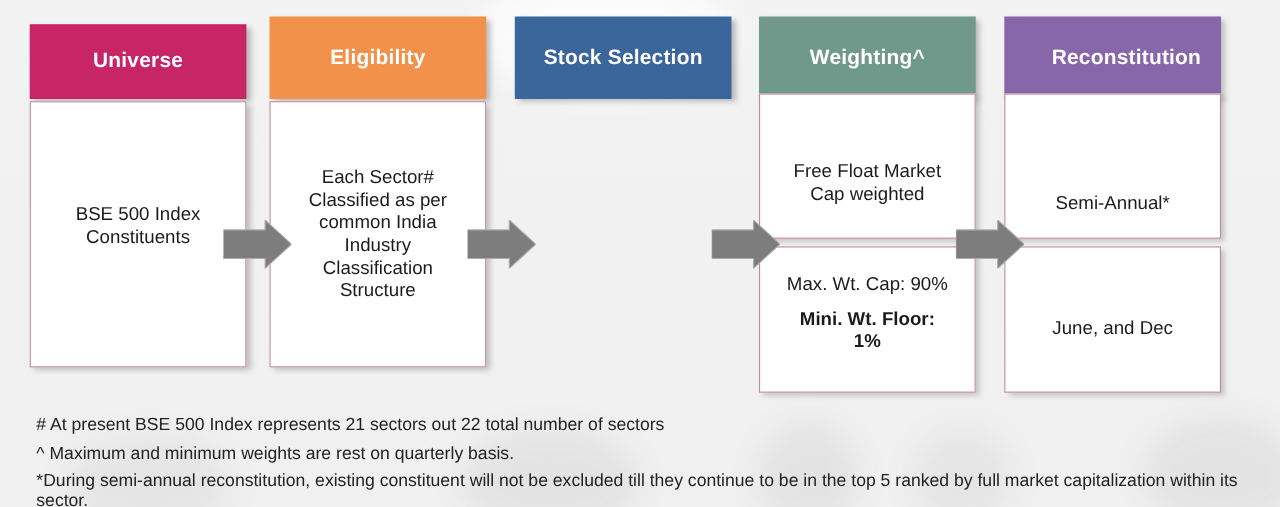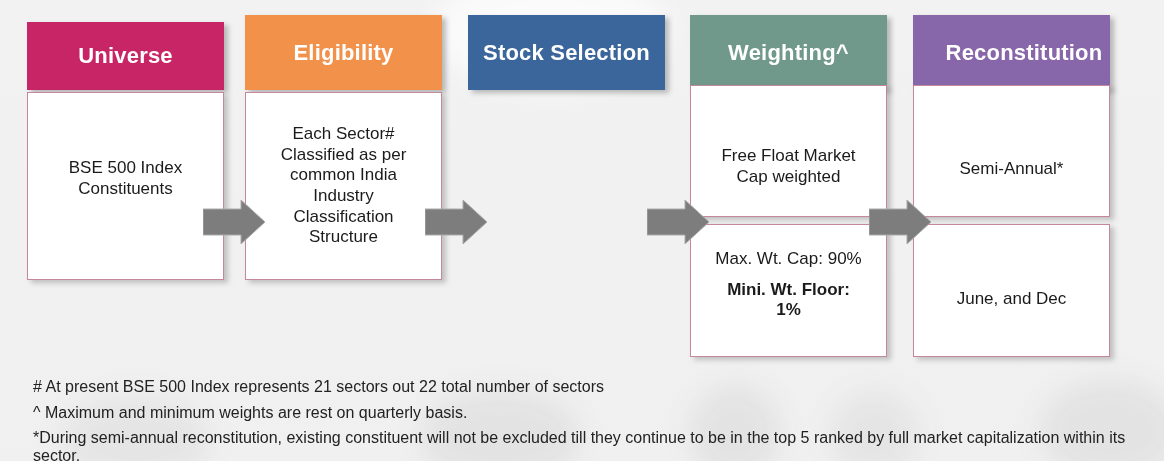--- a/index.html
+++ b/index.html
@@ -30,48 +30,48 @@
   .col-3 { left: 468px; }
   .col-4 { left: 690px; }
   .col-5 { left: 913px; }
 
   .col-header {
     position: absolute;
     left: 0; width: 197px;
     top: 15px; height: 75px;
     display: flex; align-items: center; justify-content: center;
     color: #ffffff;
-    font-size: 22px; font-weight: bold;
+    font-size: 19px; font-weight: bold;
     letter-spacing: 0.2px;
     box-shadow: 4px 3px 5px rgba(110,110,110,0.45);
   }
   .col-1 .col-header { top: 22px; height: 68px; }
 
   .col-body {
     position: absolute;
     left: 0; width: 197px;
     background: #ffffff;
     border: 1px solid #c5879c;
     box-shadow: 4px 3px 5px rgba(120,120,120,0.40);
     display: flex; flex-direction: column;
     align-items: center; justify-content: center;
     text-align: center;
     color: #1b1b1b;
     font-size: 17px; line-height: 1.22;
     padding: 6px 22px;
   }
-  .body-full   { top: 92px; height: 188px; }
+  .body-full   { top: 92px; height: 242px; }
   .body-top    { top: 85px; height: 132px; }
   .body-bottom { top: 224px; height: 133px; }
 
   .col-1 .body-full { padding-bottom: 20px; }
   .col-4 .body-top { padding-top: 38px; }
   .col-4 .body-bottom { justify-content: flex-start; padding-top: 24px; }
   .col-4 .body-bottom .para + .para { margin-top: 10px; font-weight: bold; }
-  .col-5 .body-top { justify-content: flex-end; padding-bottom: 36px; }
+  .col-5 .body-top { justify-content: flex-end; padding-bottom: 20px; }
   .col-5 .body-bottom { justify-content: center; padding-top: 24px; }
 
   .flow-arrow { position: absolute; top: 200px; width: 62px; height: 44px; }
   .arrow-1 { left: 203px; }
   .arrow-2 { left: 425px; }
   .arrow-3 { left: 647px; }
   .arrow-4 { left: 869px; }
 
   .footnotes {
     position: absolute;

